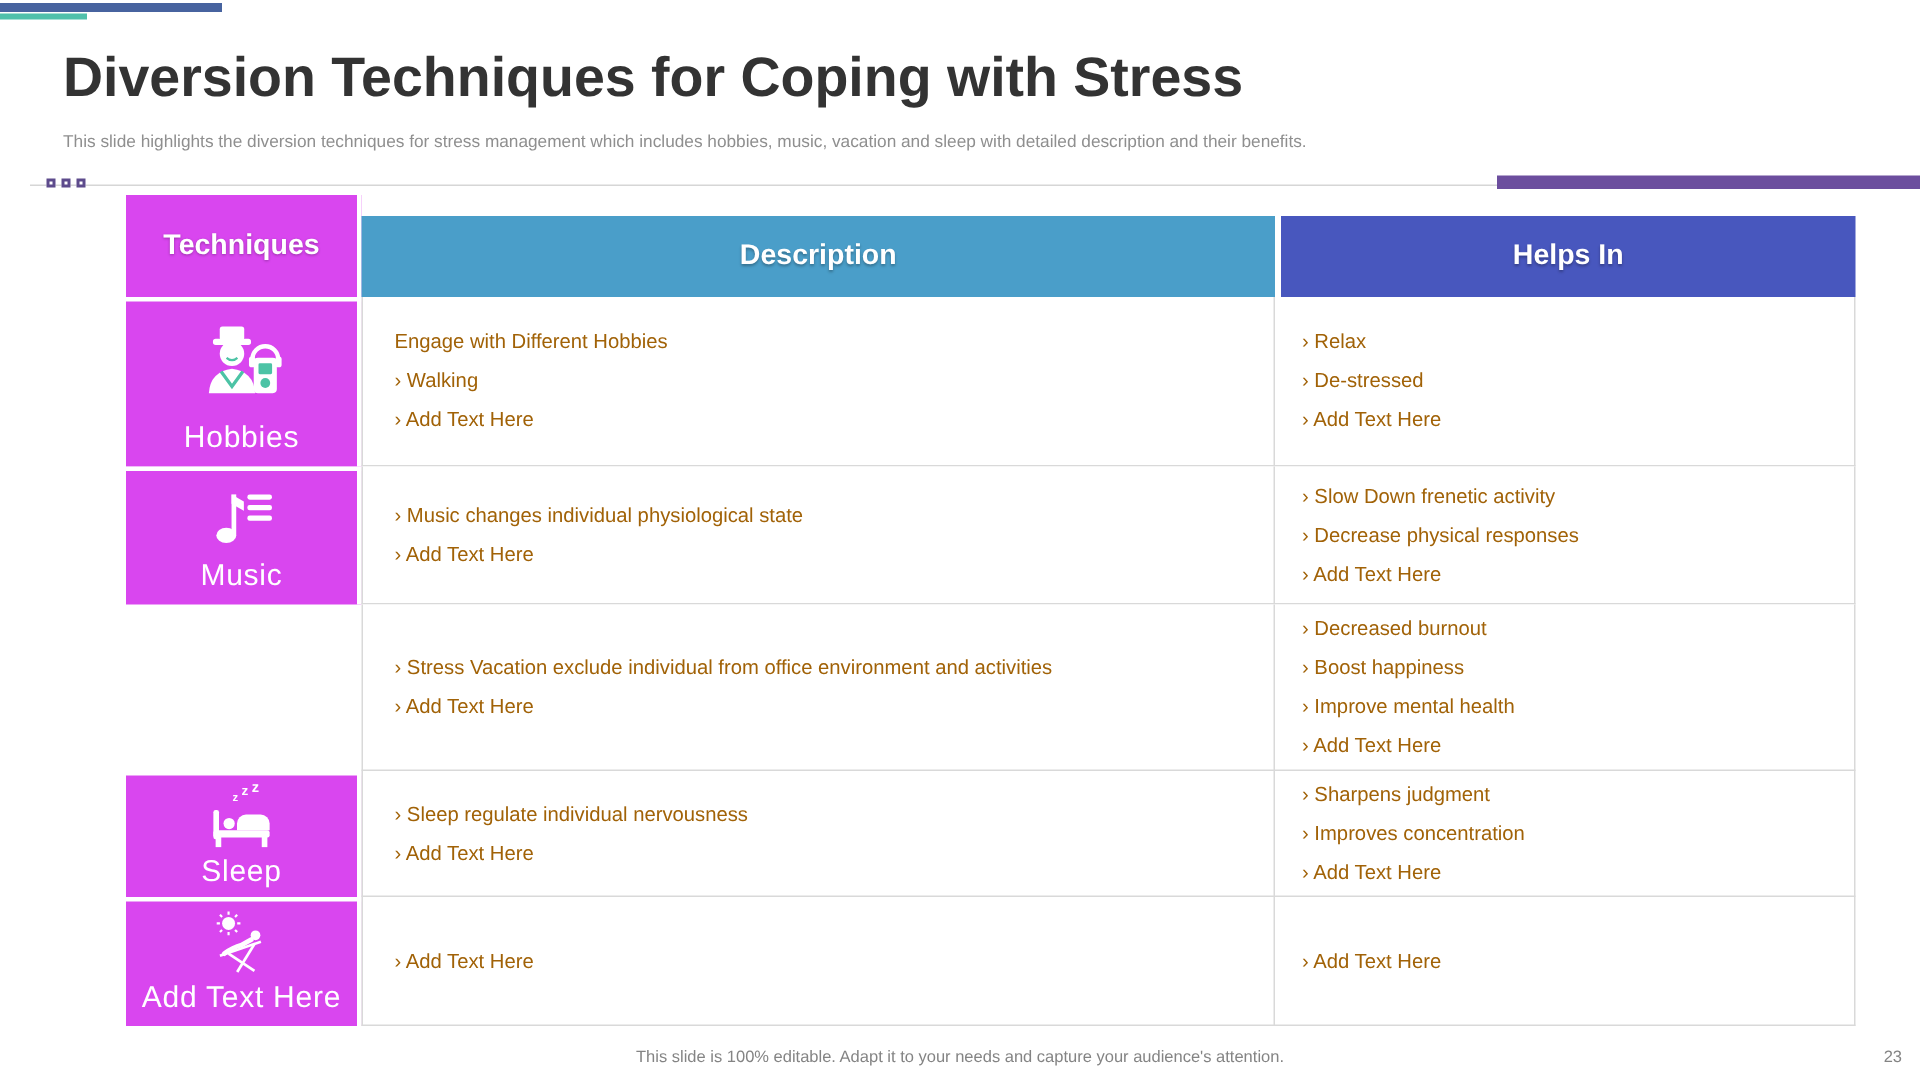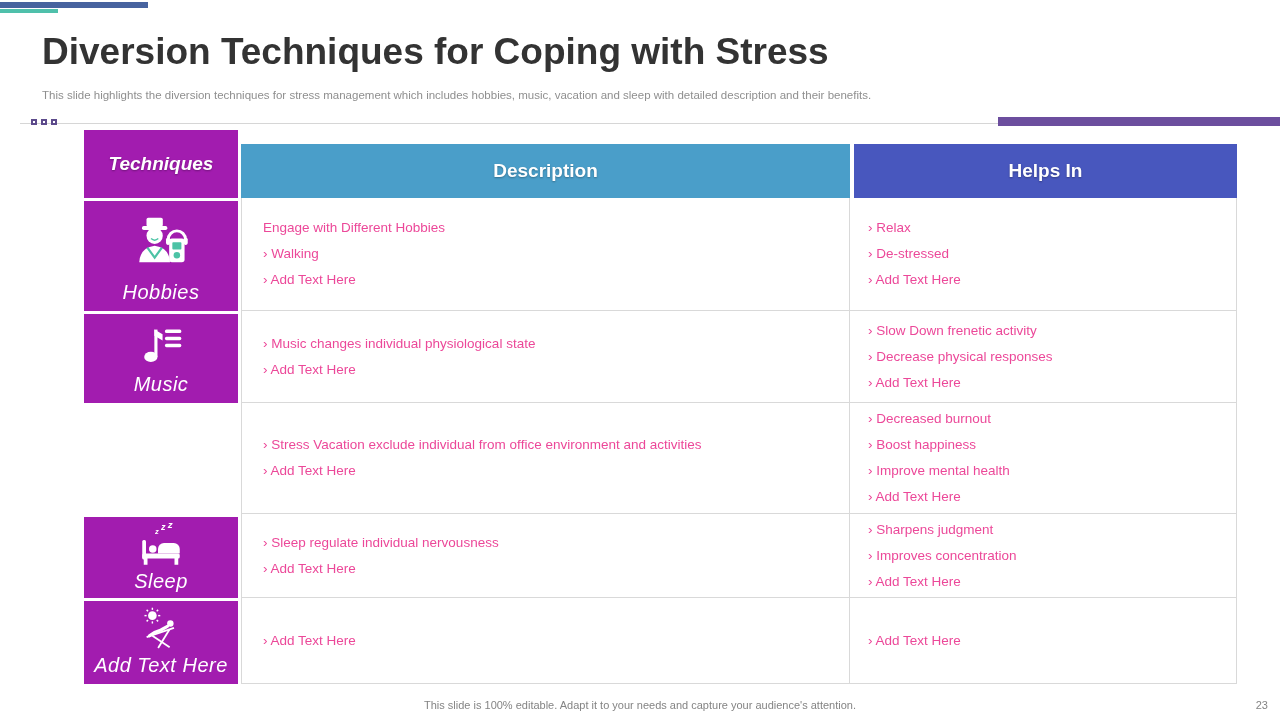--- a/index.html
+++ b/index.html
@@ -29,21 +29,21 @@
   .deco-squares .sq { width:6px; height:6px; border:2px solid #5D4B8C; background:#fff; }
   .bar-purple { position:absolute; left:998px; top:117px; width:282px; height:9px; background:#6C4E9E; }
 
   
   .table {
     position:absolute; left:84px; top:130px; width:1153px; height:554px;
     display:grid;
     grid-template-columns:157px 609px 387px;
     grid-template-rows:68px 113px 92px 111px 84px 86px;
   }
-  .teal { background:#a21caf;font-style:italic; }
+  .teal { background:#d946ef; }
 
   .th-tech {
     grid-column:1; grid-row:1;
     border-right:3px solid #fff;
     display:flex; align-items:center; justify-content:center;
     color:#fff; font-size:19px; font-weight:bold;
     text-shadow:0 1px 2px rgba(0,0,0,0.3);
   }
   .th-cell { grid-row:1; display:flex;text-align:center; }
   .th-inner {
@@ -62,21 +62,21 @@
   .icon-wrap { flex:1; display:flex; align-items:center; justify-content:center; padding-top:5px; }
   .tech-label { padding-bottom:7px; color:#fff; font-size:20px; letter-spacing:0.5px; white-space:nowrap; }
 
   .cell-desc, .cell-helps {
     background:#fff;
     border-right:1px solid #D9D9D9; border-bottom:1px solid #D9D9D9;
     display:flex; flex-direction:column; justify-content:center;
   }
   .cell-desc  { border-left:1px solid #D9D9D9; padding-left:21px; padding-right:10px; }
   .cell-helps { padding-left:18px; padding-right:22px; }
-  .line { font-size:13.5px; color:#ec4899; line-height:26px; white-space:nowrap; }
+  .line { font-size:13.5px; color:#a16207; line-height:26px; white-space:nowrap; }
 
   
   .footer {
     position:absolute; left:0; top:699px; width:100%;
     text-align:center; font-size:11px; color:#848484;
   }
   .page-num { position:absolute; right:12px; top:699px; font-size:11px; color:#848484; }
 
   svg { display:block; }
 </style>

